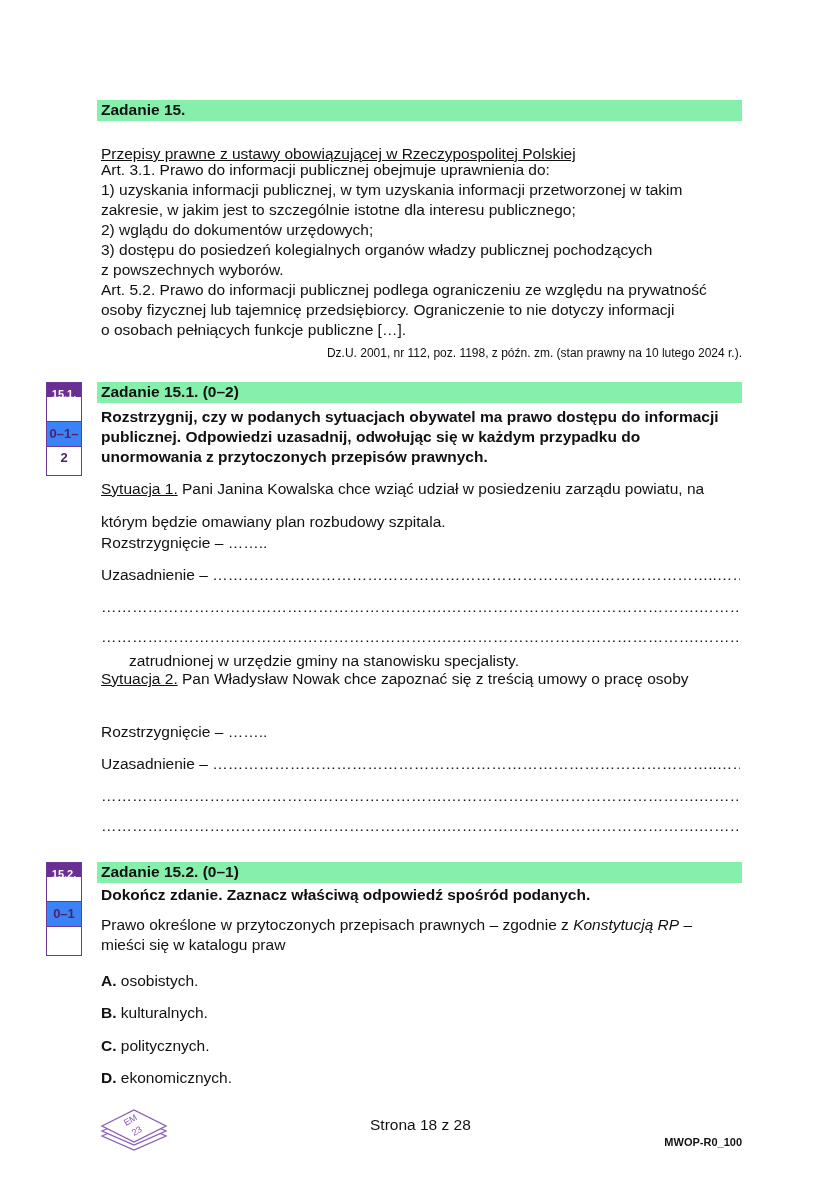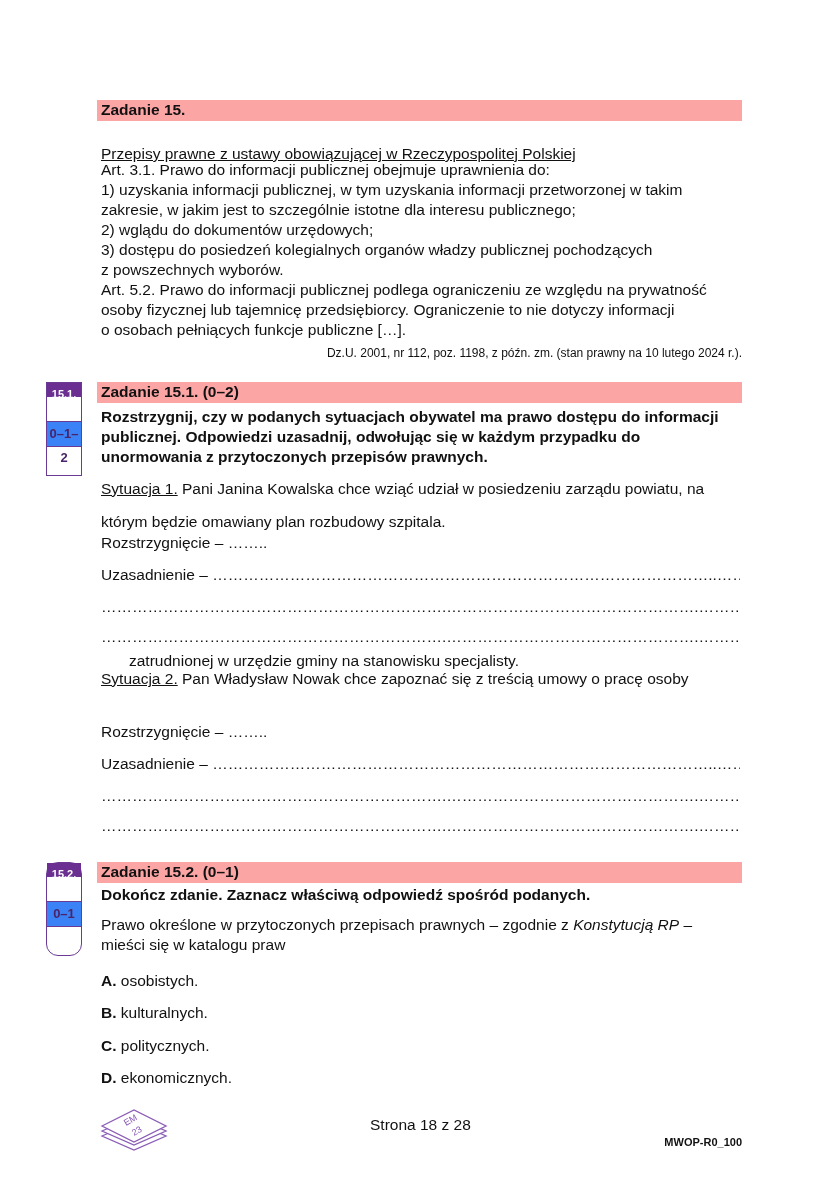--- a/index.html
+++ b/index.html
@@ -2,21 +2,21 @@
 <html><head>
 <meta charset="utf-8">
 <style>
   html, body { margin: 0; padding: 0; background: #ffffff; }
   body {
     width: 840px; height: 1187px; position: relative; overflow: hidden;
     font-family: "Liberation Sans", sans-serif; color: #111111;
   }
   .band {
     position: absolute; left: 97px; width: 645px; height: 21px;
-    background: #fca5a5;
+    background: #86efac;
     text-align: right;
   }
   .band-title {
     position: absolute; left: 4px; top: 1px;
     font-weight: bold; font-size: 15.5px; color: #111;
   }
   .txt { position: absolute; left: 101px; font-size: 15.5px; line-height: 20px; white-space: nowrap; }
   .bold { font-weight: bold; }
   .u { text-decoration: underline; }
   .source { position: absolute; right: 98px; font-size: 12px; white-space: nowrap; }
@@ -86,21 +86,21 @@
 
 <div class="txt" style="top:669px;">
   <span class="u">Sytuacja 2.</span><span> Pan Władysław Nowak chce zapoznać się z treścią umowy o pracę osoby</span>
 </div>
 <div class="txt" style="top:651px;margin-left:28px;">zatrudnionej w urzędzie gminy na stanowisku specjalisty.</div>
 <div class="txt" style="top:722px;">Rozstrzygnięcie – ……..</div>
 <div class="dots" style="top:754px;">Uzasadnienie – ……………………………………………………………………………………..……..</div>
 <div class="dots" style="top:786px;">………………………………………………………….………………………………………….………….</div>
 <div class="dots" style="top:816px;">………………………………………………………….………………………………………….………….</div>
 
-<div class="side" style="top:862px; height:94px;border-radius:12px;">
+<div class="side" style="top:862px; height:94px;">
   <div class="side-num">15.2.</div>
   <div class="side-pts">0–1</div>
   <div class="side-score"></div>
 </div>
 <div class="band" style="top:862px;">
   <span class="band-title">Zadanie 15.2. (0–1)</span>
 </div>
 <div class="txt bold" style="top:885px;">Dokończ zdanie. Zaznacz właściwą odpowiedź spośród podanych.</div>
 <div class="txt" style="top:915px;">
   <span>Prawo określone w przytoczonych przepisach prawnych – zgodnie z </span><i>Konstytucją RP</i><span> –</span>

